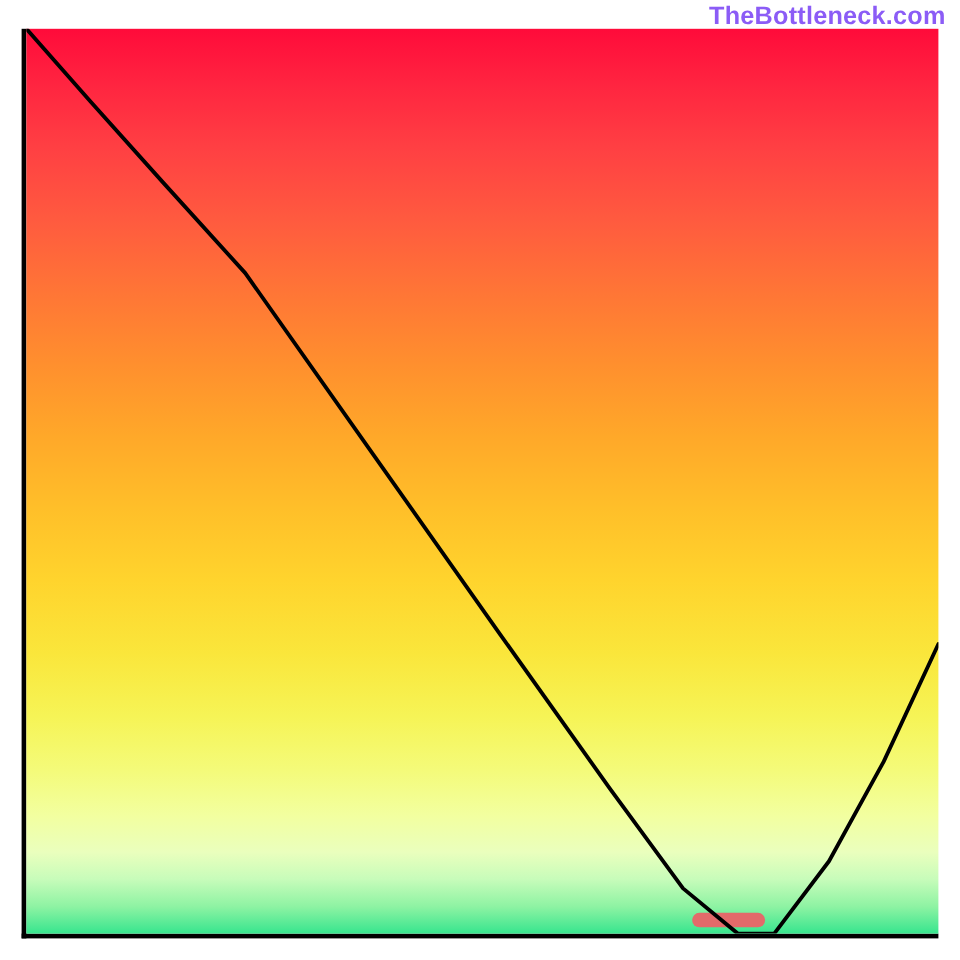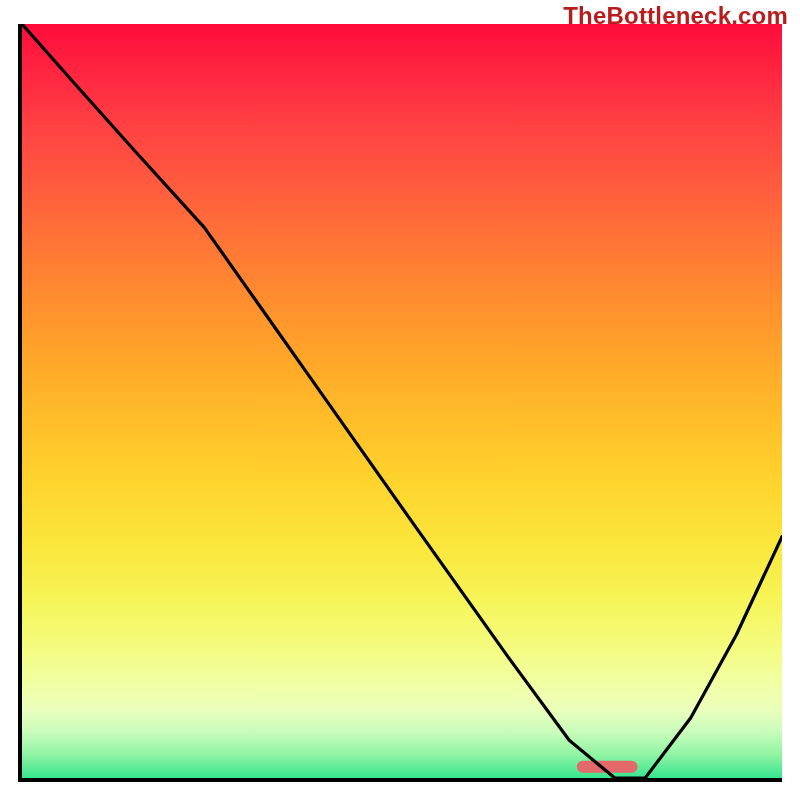--- a/index.html
+++ b/index.html
@@ -7,23 +7,23 @@
     padding: 0;
     width: 800px;
     height: 800px;
     background: #ffffff;
     font-family: Arial, Helvetica, sans-serif;
   }
   .watermark {
     position: absolute;
     top: 2px;
     right: 12px;
-    font-size: 24px;
+    font-size: 21px;
     font-weight: bold;
-    color: #b91c1c;
+    color: #8b5cf6;
     letter-spacing: 0.2px;
   }
   .chart-area {
     position: absolute;
     left: 18px;
     top: 24px;
     width: 764px;
     height: 758px;
     border-left: 4px solid #000;
     border-bottom: 4px solid #000;

